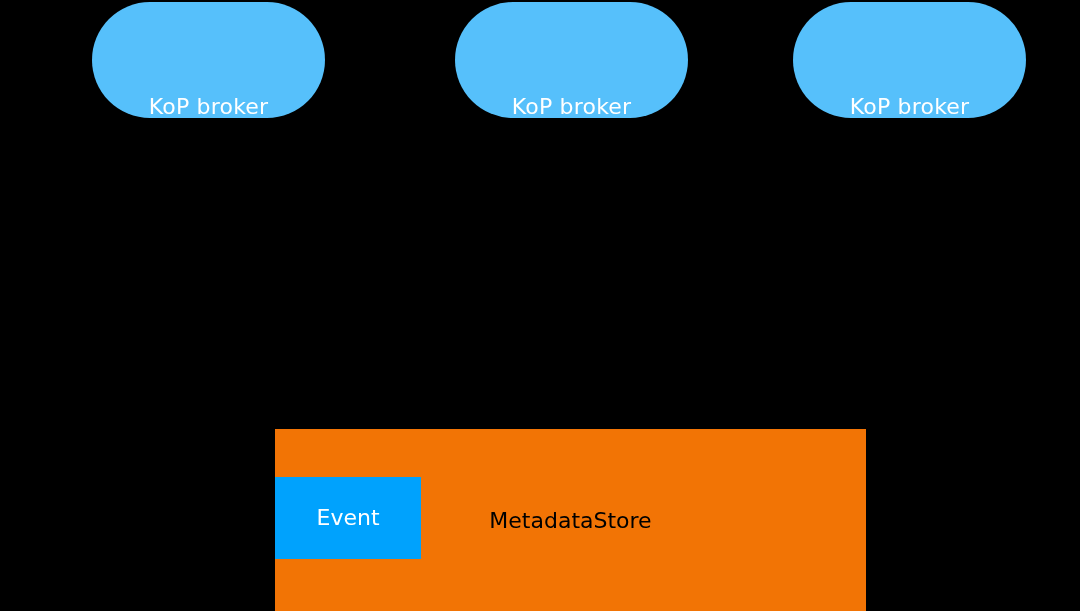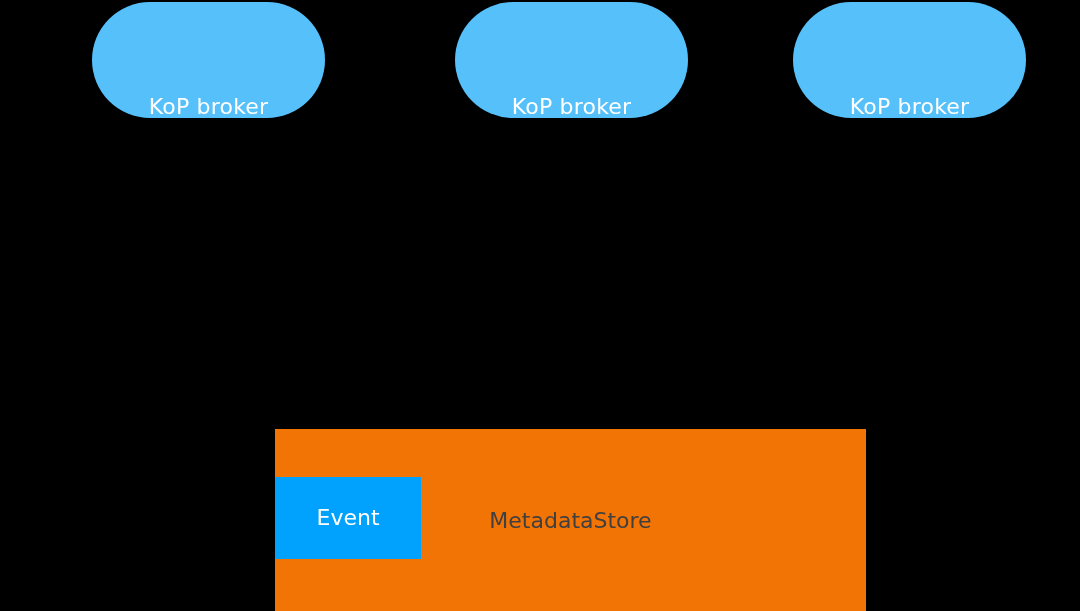--- a/index.html
+++ b/index.html
@@ -50,21 +50,21 @@
     width: 591px;
     height: 182px;
     background: #f27405;
   }
   #metadata-store-label {
     position: absolute;
     left: 0;
     top: 0;
     width: 591px;
     text-align: center;
-    color: #404040;
+    color: #000000;
     font-size: 22px;
     line-height: 1;
     white-space: nowrap;
   }
 
   
   #event-box {
     position: absolute;
     left: 275px;
     top: 429px;

